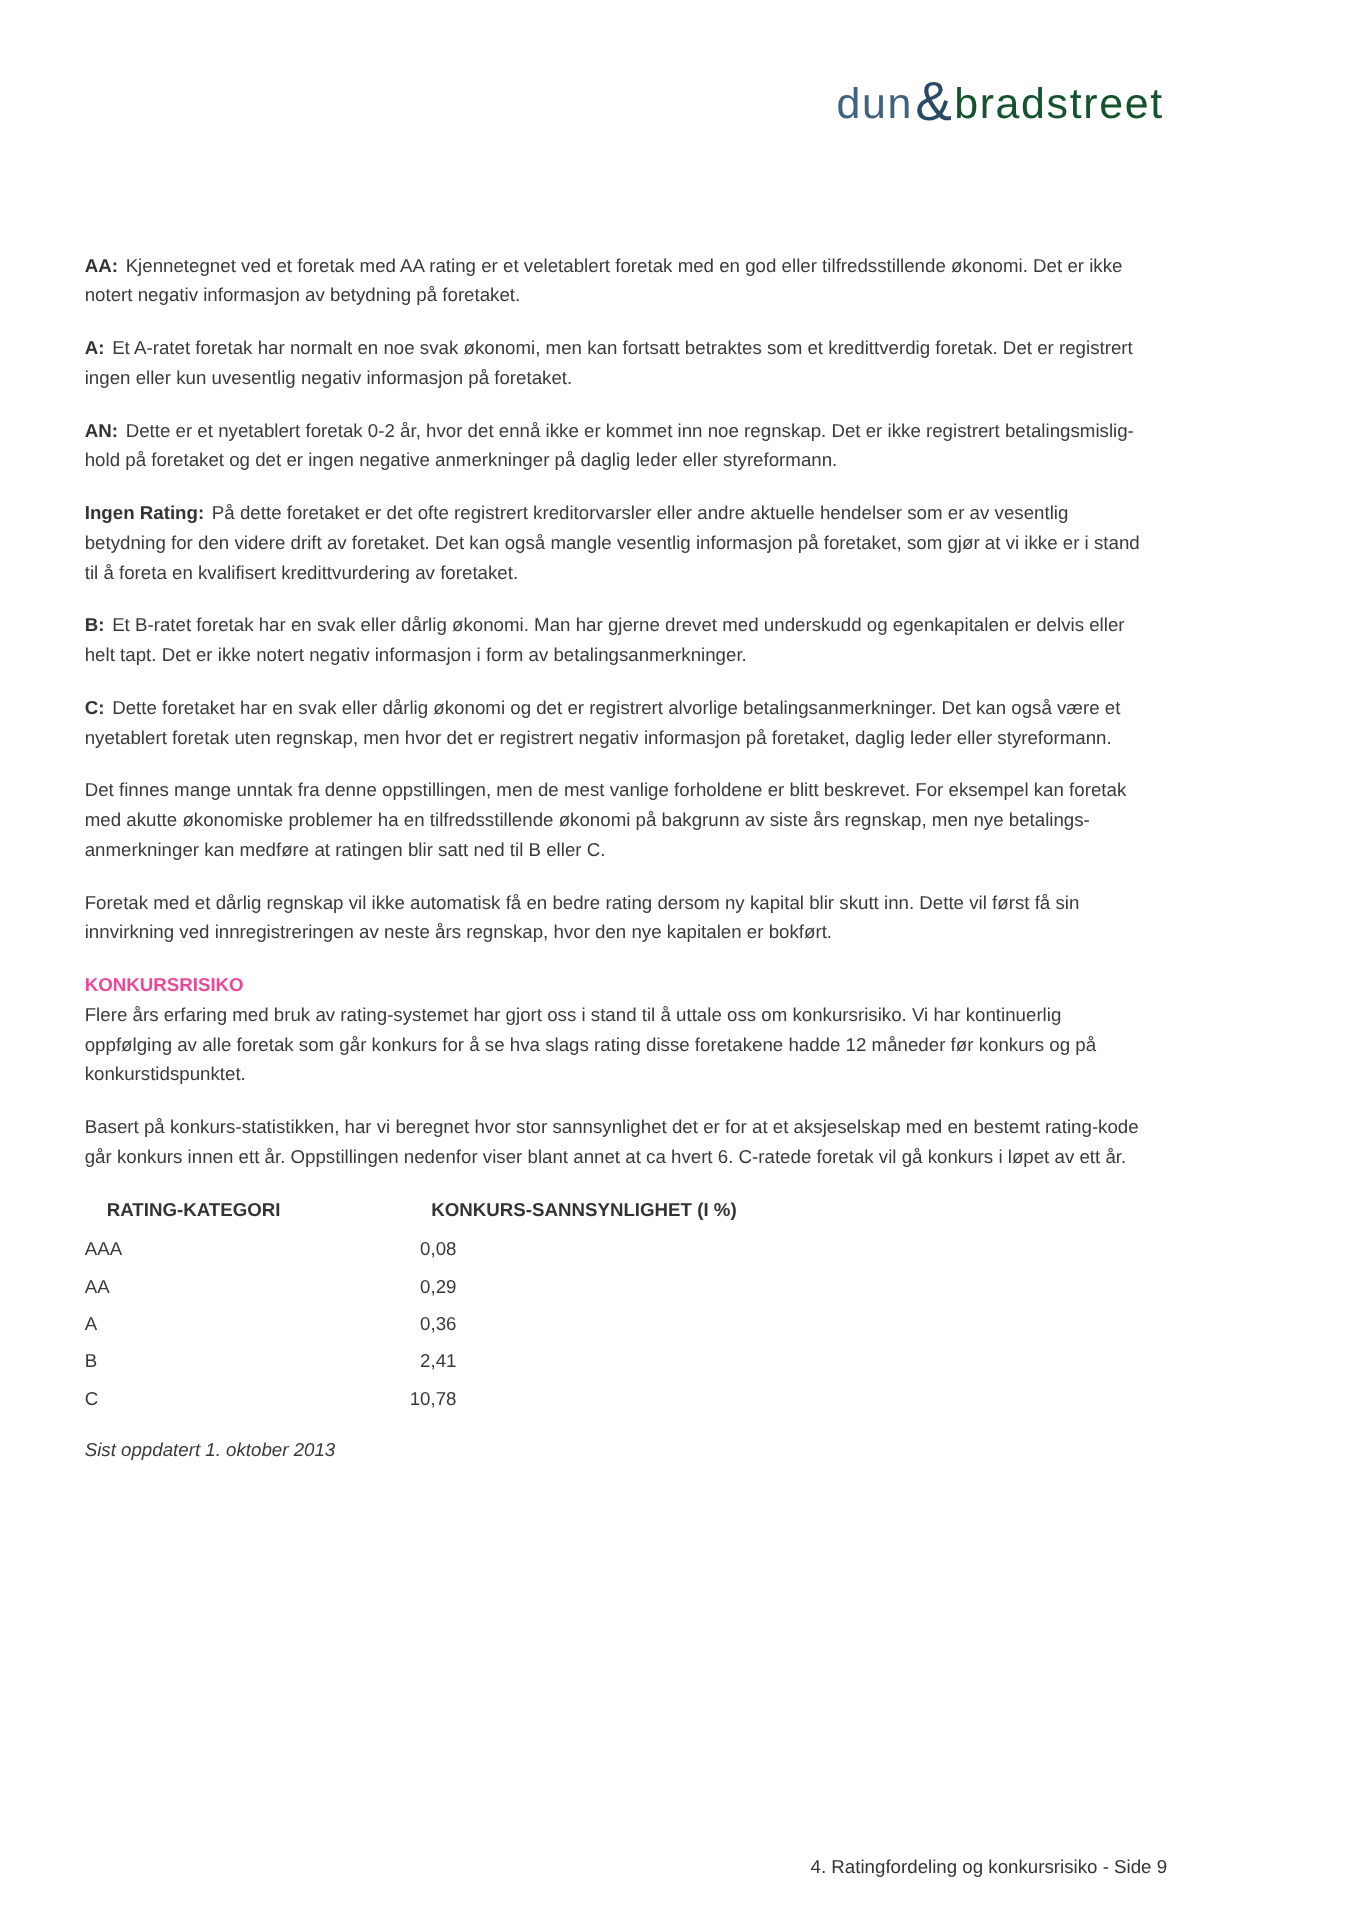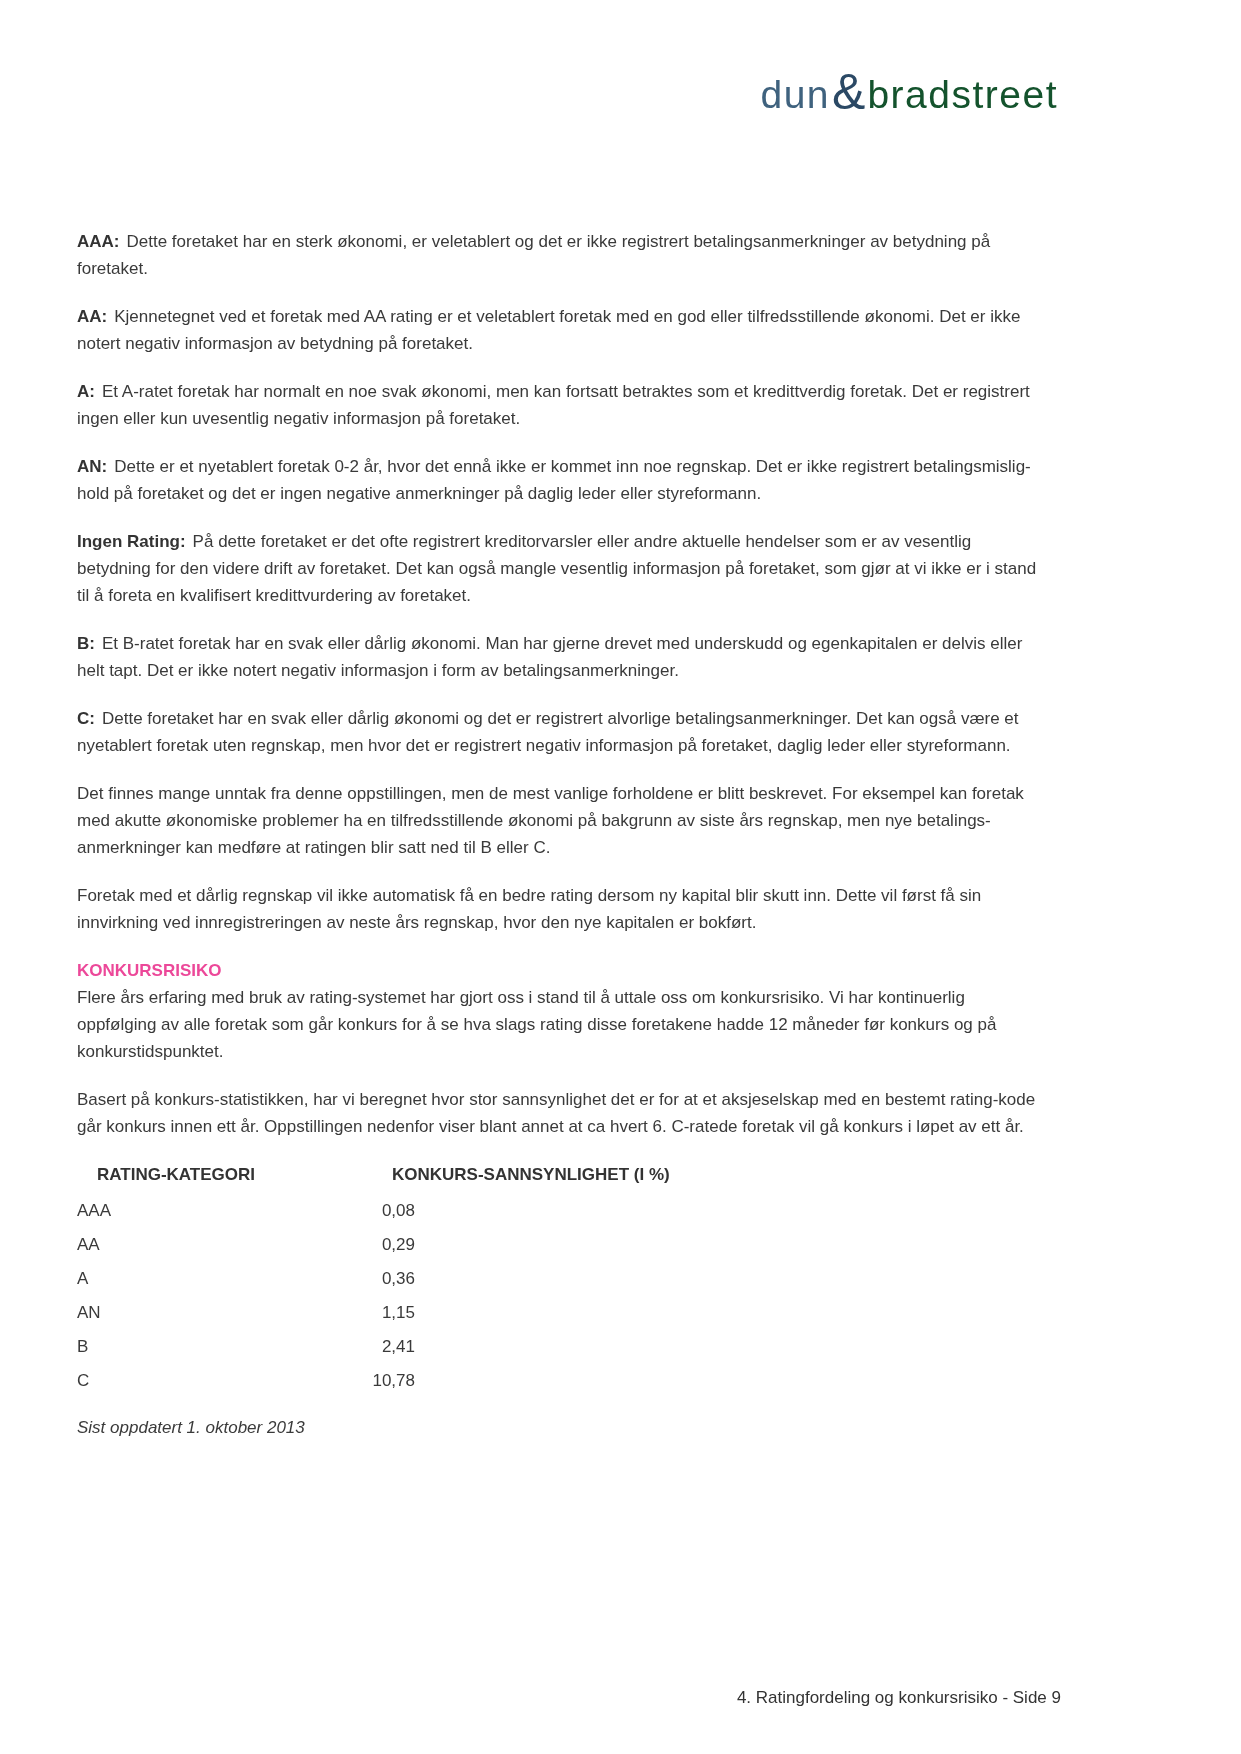--- a/index.html
+++ b/index.html
@@ -70,21 +70,20 @@
 <div class="page">
 
   <div class="logo">
     <span class="lg-dun">dun</span>
     <span class="lg-amp">&amp;</span>
     <span class="lg-brad">bradstreet</span>
   </div>
 
   <div class="content">
 
-    <p class="para"><b>AAA:</b><span>Dette foretaket har en sterk økonomi, er veletablert og det er ikke registrert betalingsanmerkninger av betydning på foretaket.</span></p>
 
     <p class="para"><b>AA:</b><span>Kjennetegnet ved et foretak med AA rating er et veletablert foretak med en god eller tilfredsstillende økonomi. Det er ikke notert negativ informasjon av betydning på foretaket.</span></p>
 
     <p class="para"><b>A:</b><span>Et A-ratet foretak har normalt en noe svak økonomi, men kan fortsatt betraktes som et kredittverdig foretak. Det er registrert ingen eller kun uvesentlig negativ informasjon på foretaket.</span></p>
 
     <p class="para"><b>AN:</b><span>Dette er et nyetablert foretak 0-2 år, hvor det ennå ikke er kommet inn noe regnskap. Det er ikke registrert betalingsmislig- hold på foretaket og det er ingen negative anmerkninger på daglig leder eller styreformann.</span></p>
 
     <p class="para"><b>Ingen Rating:</b><span>På dette foretaket er det ofte registrert kreditorvarsler eller andre aktuelle hendelser som er av vesentlig betydning for den videre drift av foretaket. Det kan også mangle vesentlig informasjon på foretaket, som gjør at vi ikke er i stand til å foreta en kvalifisert kredittvurdering av foretaket.</span></p>
 
     <p class="para"><b>B:</b><span>Et B-ratet foretak har en svak eller dårlig økonomi. Man har gjerne drevet med underskudd og egenkapitalen er delvis eller helt tapt. Det er ikke notert negativ informasjon i form av betalingsanmerkninger.</span></p>
@@ -110,24 +109,20 @@
       </div>
       <div class="trow">
         <span class="c1">AA</span>
         <span class="val">0,29</span>
       </div>
       <div class="trow">
         <span class="c1">A</span>
         <span class="val">0,36</span>
       </div>
       <div class="trow">
-        <span class="c1">AN</span>
-        <span class="val">1,15</span>
-      </div>
-      <div class="trow">
         <span class="c1">B</span>
         <span class="val">2,41</span>
       </div>
       <div class="trow">
         <span class="c1">C</span>
         <span class="val">10,78</span>
       </div>
     </div>
 
     <p class="note">Sist oppdatert 1. oktober 2013</p>

